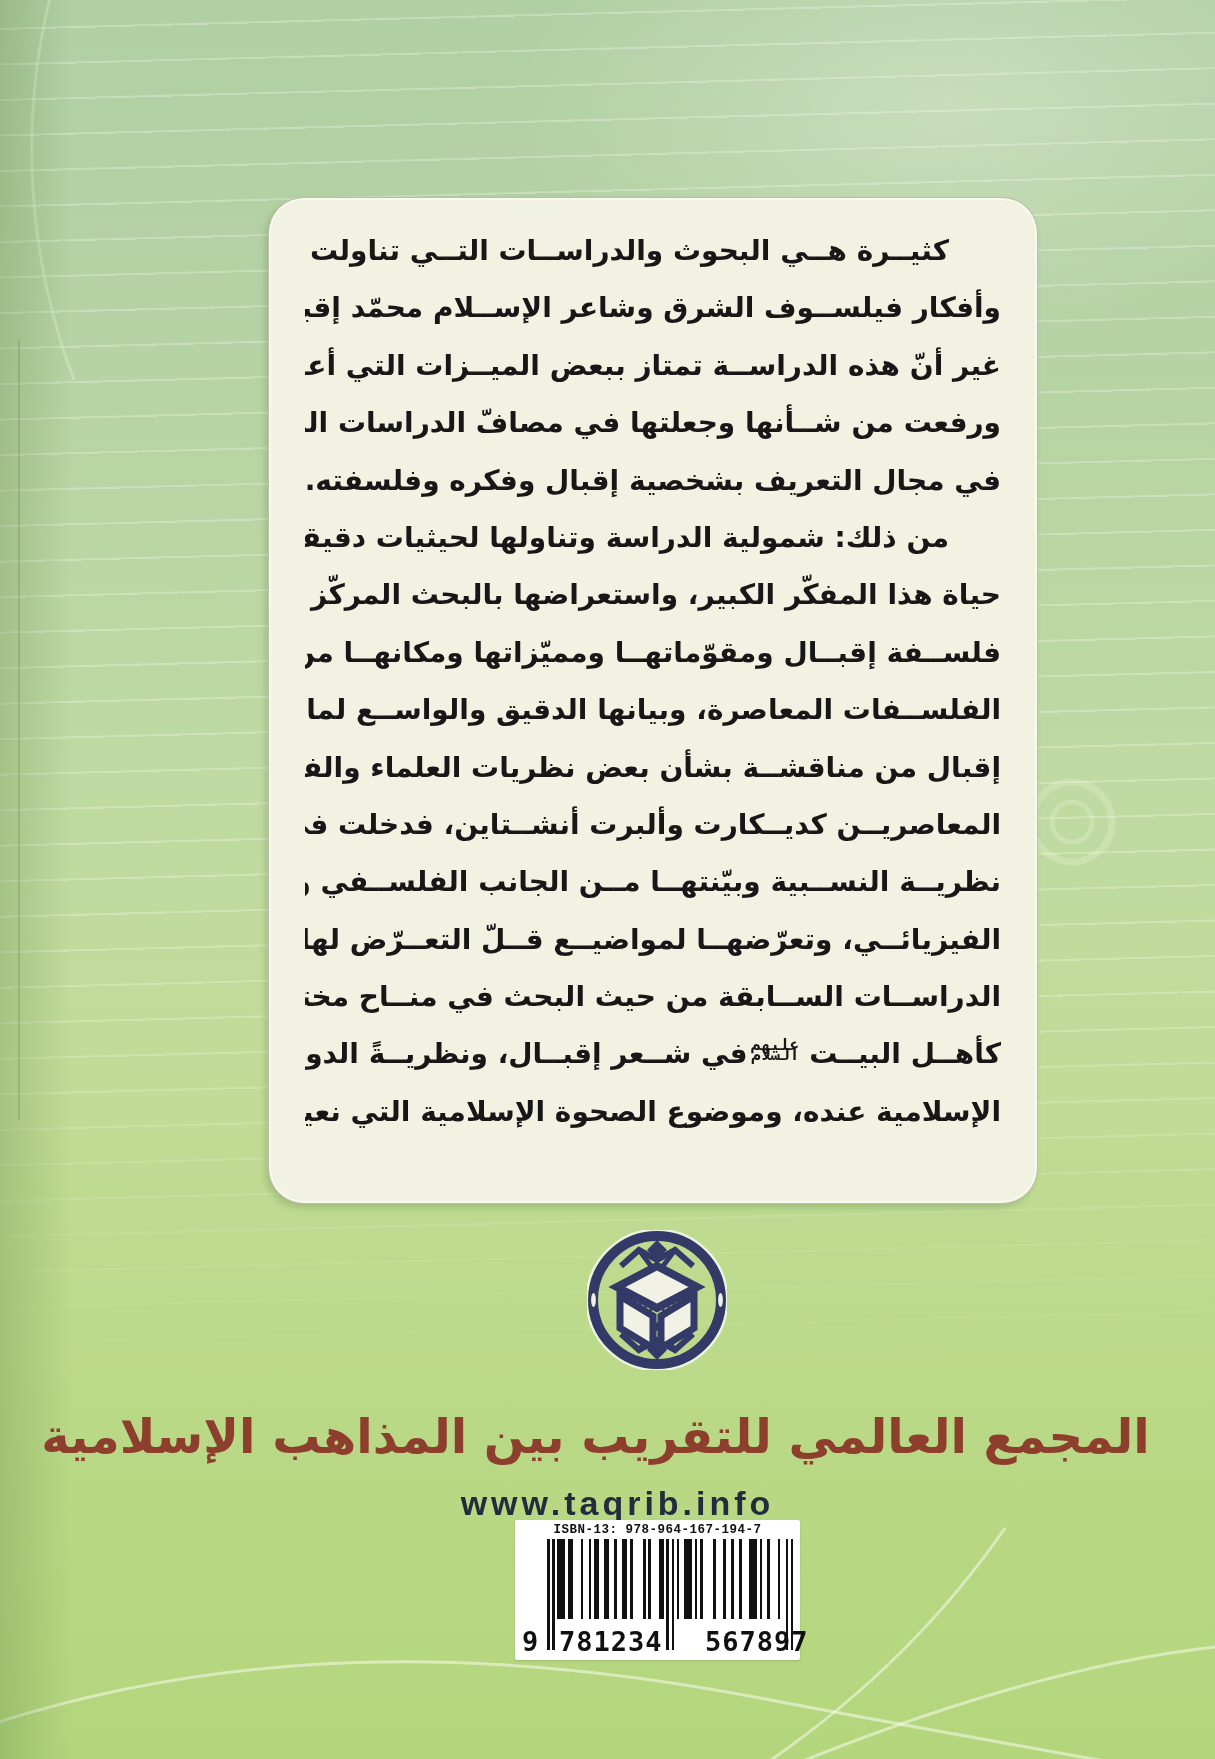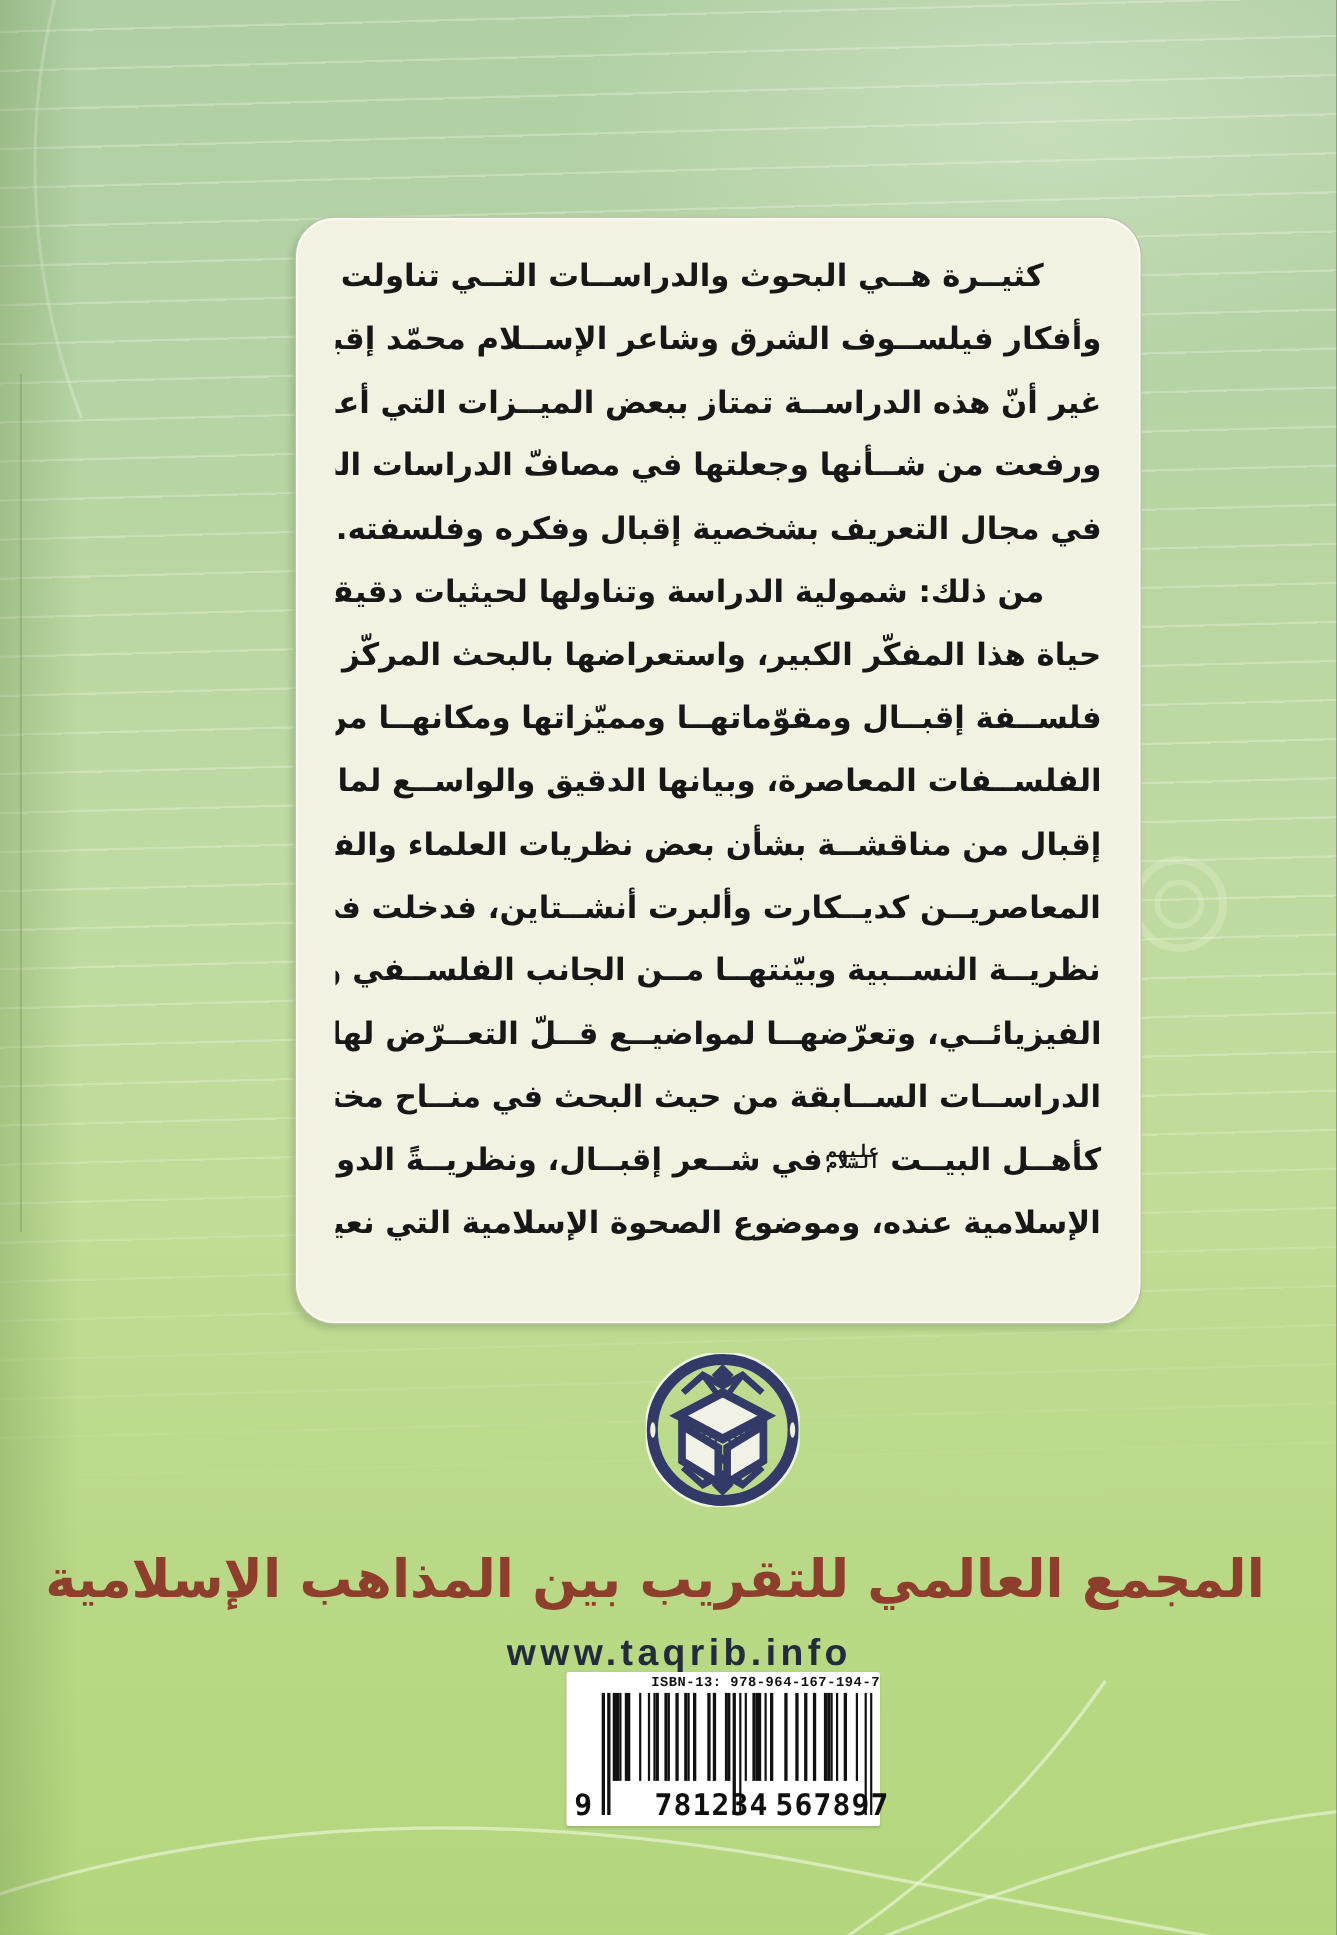--- a/index.html
+++ b/index.html
@@ -80,40 +80,40 @@
     transform:translateX(10px);
   }
   
   .barcode-box{
     position:absolute;left:515px;top:1520px;width:285px;height:140px;
     background:#ffffff;border-radius:2px;
     box-shadow:0 1px 2px rgba(80,100,60,.25);
   }
   .isbn-label{
     position:absolute;top:3px;left:0;right:0;
-    text-align:right;
+    text-align:center;
     font-family:"Liberation Mono","DejaVu Sans Mono",monospace;
     font-size:12.5px;font-weight:bold;letter-spacing:.5px;color:#101010;
     white-space:nowrap;
   }
   .bars{
     position:absolute;left:32px;top:19px;width:248px;height:112px;
     display:flex;align-items:flex-start;
   }
   .bars .m{flex:none;width:2.6px;height:80px;}
   .bars .m.b{background:#111;}
   .bars .m.g{height:111px;}
   .bc-digit{
     position:absolute;bottom:3px;
     font-family:"DejaVu Sans Mono","Liberation Mono",monospace;
     font-size:27px;font-weight:bold;color:#101010;letter-spacing:1px;
     white-space:nowrap;
   }
   .d-9{left:7px;}
-  .d-left{left:44px;margin-left:36px;}
+  .d-left{left:44px;}
   .d-right{left:166px;margin-left:24px;}
 </style>
 </head>
 <body>
 
 <div class="cover">
 
   <svg class="swirls" width="1215" height="1759" viewBox="0 0 1215 1759" xmlns="http://www.w3.org/2000/svg">
     <g fill="none" stroke="rgba(246,252,234,0.55)" stroke-width="3">
       <path d="M -20 1728 C 250 1638 520 1652 760 1698 C 885 1722 1010 1744 1110 1762"></path>

